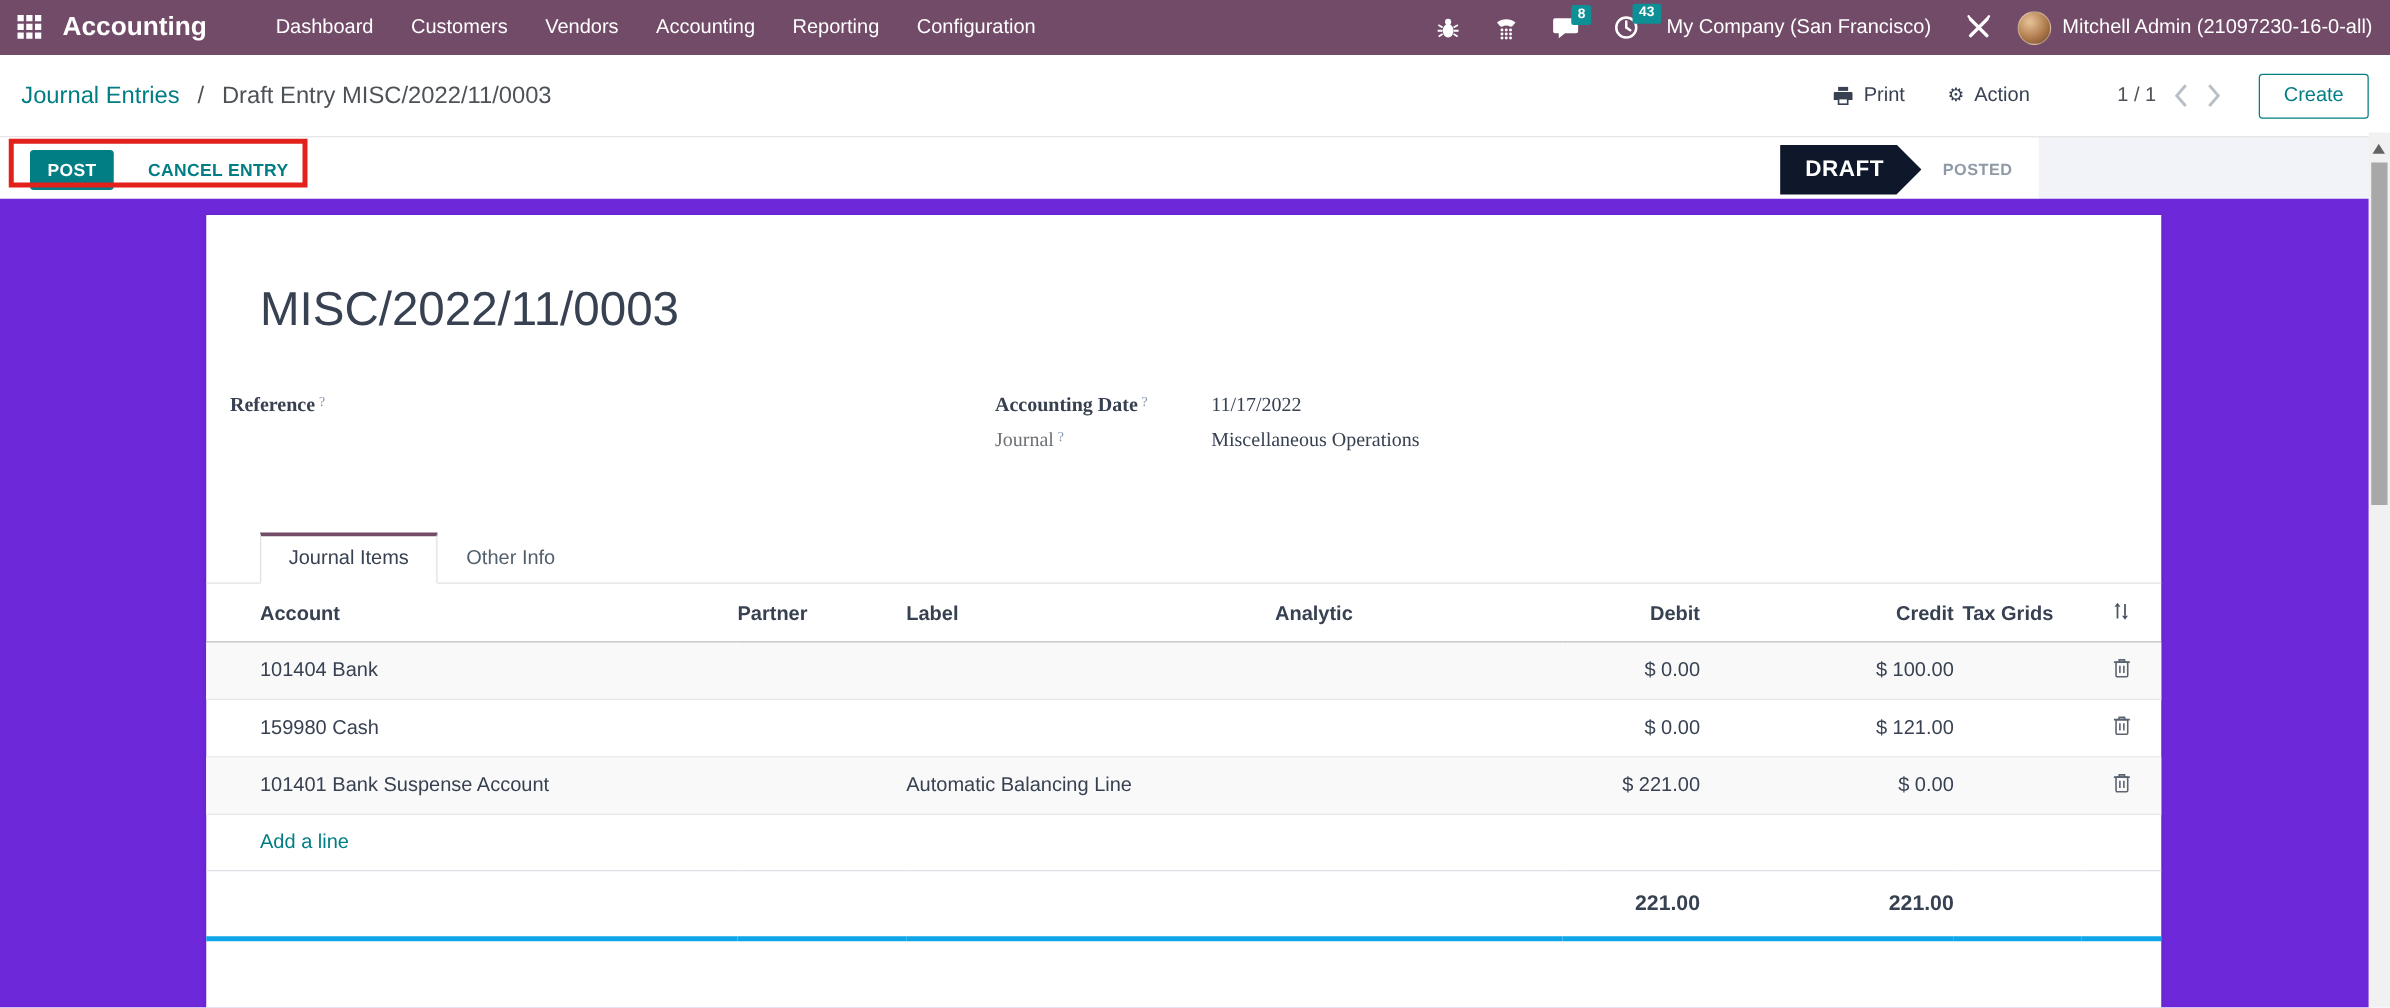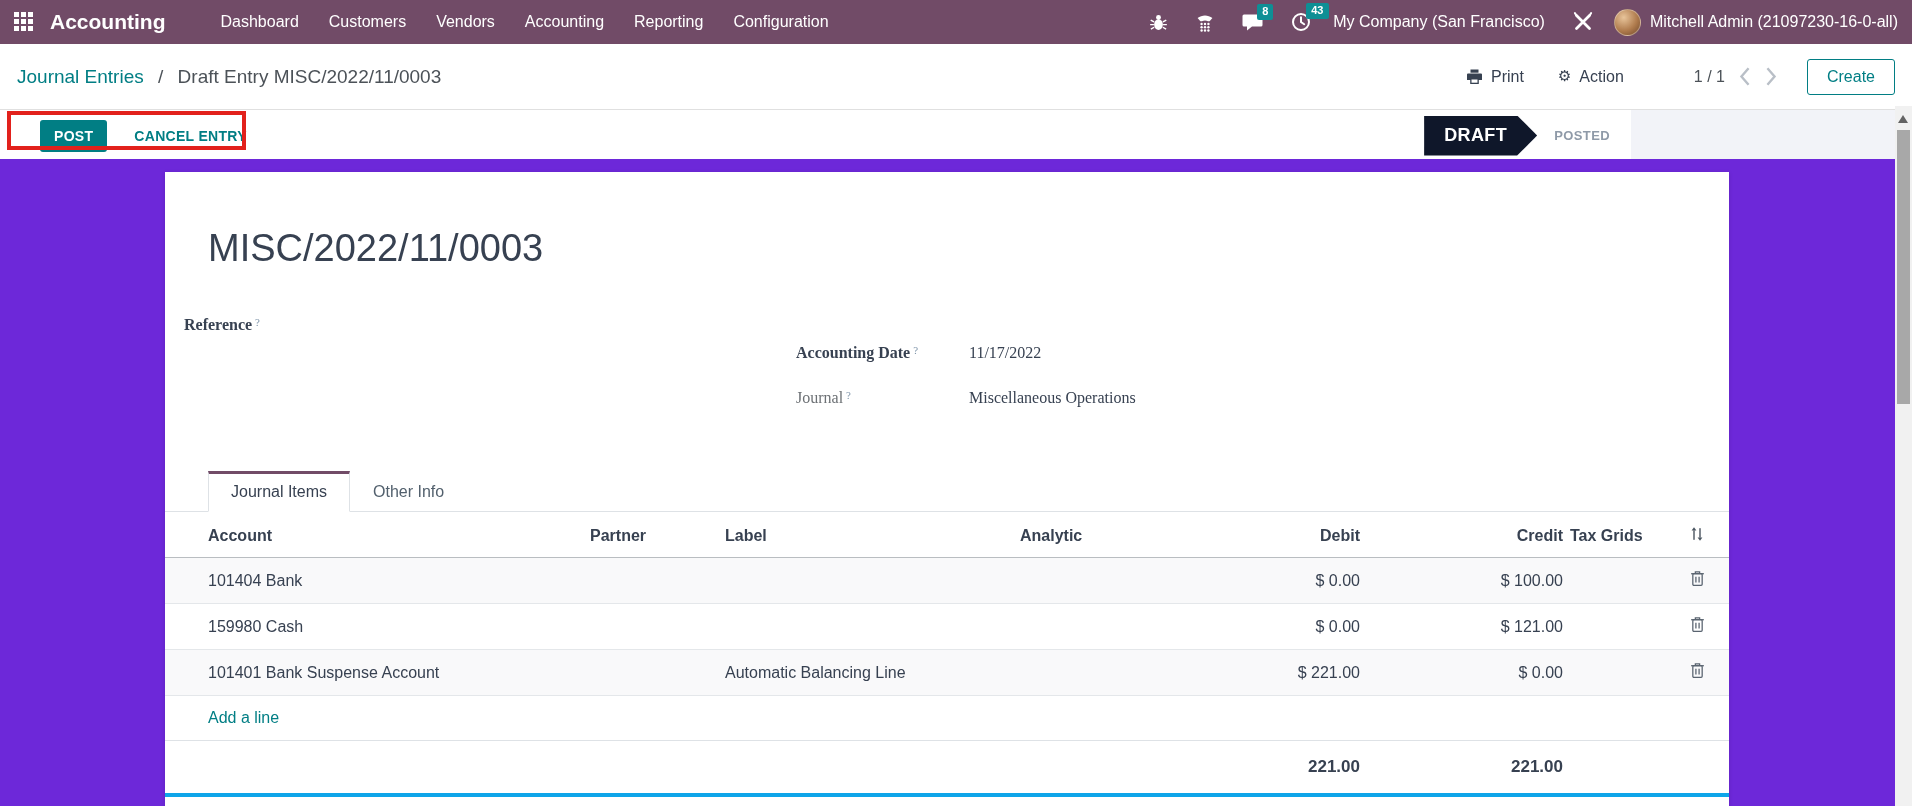--- a/index.html
+++ b/index.html
@@ -37,21 +37,21 @@
   .cp-btn { display:flex; align-items:center; gap:8px; font-size:16px; color:#374151;
             background:none; border:none; cursor:pointer; font-family:inherit; margin-left:34px; }
   .gear-glyph { font-family:"DejaVu Sans", sans-serif; font-size:15px; line-height:1; }
   .pager-value { font-size:16px; color:#4c5258; margin-left:70px; cursor:pointer; }
   .chev { background:none; border:none; cursor:pointer; margin-left:14px; display:flex; }
   .create-btn { border:1px solid #017E84; color:#017E84; background:#fff; font-size:16px;
                 padding:8px 19px; border-radius:3px; margin-left:30px; cursor:pointer; font-family:inherit; }
 
   
   .statusbar { height:52px; width:1631px; background:#fff; border-bottom:1px solid #dee2e6;
-               display:flex; align-items:center; padding-left:40px; }
+               display:flex; align-items:center; padding-left:24px; }
   .post-btn { background:#017E84; color:#fff; font-size:14px; font-weight:700; letter-spacing:.3px;
               padding:8px 14px; border:none; border-radius:3px; cursor:pointer; font-family:inherit; }
   .cancel-btn { color:#017E84; font-size:14px; font-weight:700; letter-spacing:.3px; margin-left:27px;
                 background:none; border:none; cursor:pointer; font-family:inherit; }
   .status-group { margin-left:auto; margin-right:21px; display:flex; align-items:center; }
   .draft-badge { background:#0f172a; color:#fff; font-size:18px; font-weight:700; letter-spacing:.4px;
                  height:40px; display:flex; align-items:center; padding:0 30px 0 20px; cursor:pointer;
                  clip-path:polygon(0 0, calc(100% - 20px) 0, 100% 50%, calc(100% - 20px) 100%, 0 100%); }
   .posted-label { color:#8F9AA8; font-size:13px; font-weight:700; letter-spacing:.4px;
                   margin-left:17px; cursor:pointer; }
@@ -64,21 +64,21 @@
   .content { position:absolute; top:159px; left:0; right:17px; bottom:0; background:#6d28d9; }
   .card { position:absolute; left:165px; top:13px; width:1564px; height:680px; background:#fff;
           box-shadow:0 1px 4px rgba(0,0,0,.14); }
   .sheet-title { font-size:38px; font-weight:400; color:#374151; padding:55px 0 0 43px; }
   .fields { display:flex; padding:46px 43px 0 19px;font-family:Liberation Serif, serif; }
   .f-left { width:612px; display:flex; align-items:flex-start; }
   .field-label { font-size:16px; color:#374151; font-weight:700; white-space:nowrap; }
   .field-label.light { color:#6d7175; font-weight:400; }
   .help { color:#7d93a8; font-size:11px; vertical-align:top; margin-left:3px; font-weight:400; }
   .ref-input { flex:1; height:22px; margin-left:20px; cursor:text; }
-  .f-right { display:grid; grid-template-columns:173px auto; row-gap:27px; align-content:start; flex:1;margin-top:28px; }
+  .f-right { display:grid; grid-template-columns:173px auto; row-gap:10px; align-content:start; flex:1; }
   .field-value { font-size:16px; color:#374151; cursor:pointer; }
 
   
   .tabs { display:flex; margin-top:64px; padding-left:43px; border-bottom:1px solid #dee2e6; }
   .tab { font-size:16px; padding:11px 22px 10px; margin-bottom:-1px; cursor:pointer;
          border:1px solid transparent; background:none; font-family:inherit; }
   .tab.active { color:#374151; background:#fff; border:1px solid #dee2e6; border-bottom-color:#fff;
                 border-top:3px solid #714B67; padding-top:8px; }
   .tab.inactive { color:#52606d; }
 

